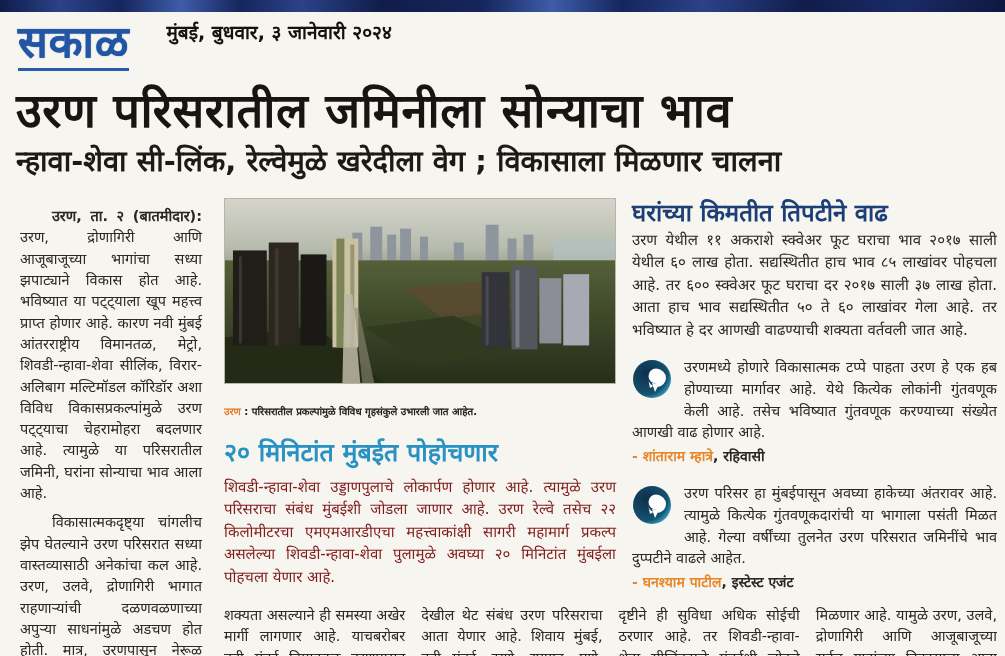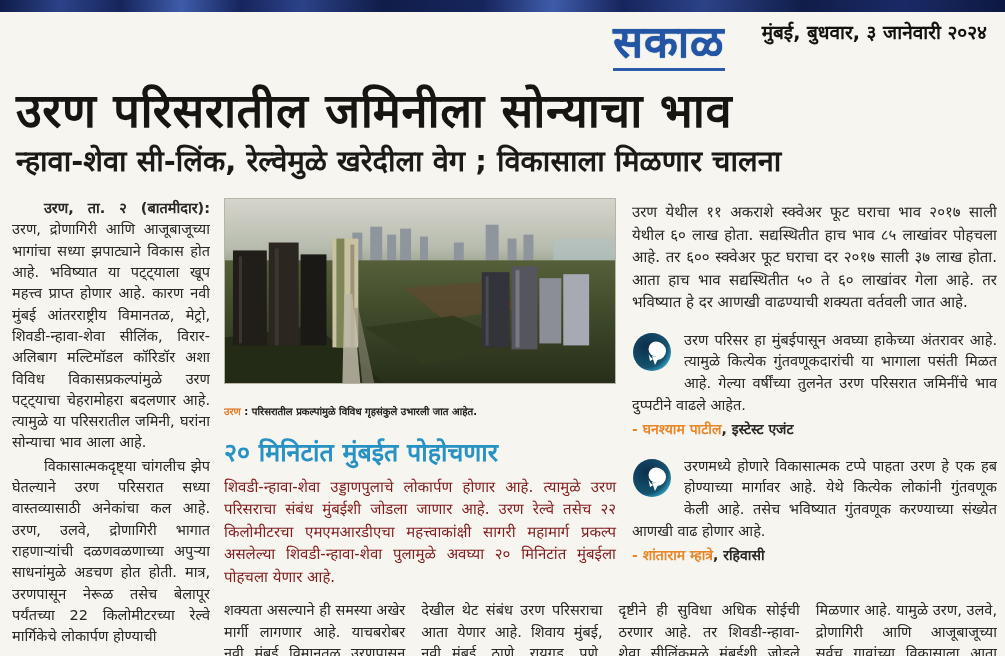--- a/index.html
+++ b/index.html
@@ -10,21 +10,21 @@
     color:#23211e;
     -webkit-font-smoothing:antialiased;
   }
   .topbar{
     position:absolute;top:0;left:0;width:1005px;height:12px;
     background:linear-gradient(90deg,
       #101d4a 0%, #2c4288 6%, #16255c 12%, #3f5caa 18%, #16255c 24%,
       #2c4288 30%, #101d4a 38%, #16255c 48%, #3f5caa 55%, #16255c 62%,
       #2c4288 70%, #101d4a 80%, #1a2a66 90%, #0d1840 100%);
   }
-  .masthead{position:absolute;top:18px;left:18px;right:18px;height:58px;text-align:right;}
+  .masthead{position:absolute;top:18px;left:18px;right:18px;height:58px;}
   .logo{
     display:inline-block;
     font-size:44px;font-weight:bold;color:#2255a4;
     letter-spacing:1px;line-height:1.1;
     text-shadow:0 0 1px #2255a4;
     border-bottom:3px solid #2a5cab;
     padding-bottom:2px;
   }
   .dateline{
     display:inline-block;vertical-align:18px;margin-left:32px;
@@ -41,21 +41,21 @@
     white-space:nowrap;
   }
   .content{
     position:absolute;top:198px;left:12px;right:8px;bottom:0;
     display:grid;grid-template-columns:198px 1fr;column-gap:14px;
   }
   .col-left{
     font-size:14.5px;line-height:1.47;text-align:justify;color:#2a2724;
     overflow:hidden;
   }
-  .col-left p{margin:0;}
+  .col-left p{margin:8px;}
   .col-left p.p1{text-indent:2.2em;}
   .col-left p.p2{text-indent:2.2em;margin-top:2px;}
   .lead-bold{font-weight:bold;}
   .main-area{display:flex;flex-direction:column;overflow:hidden;}
   .top-row{display:grid;grid-template-columns:392px 1fr;column-gap:16px;}
   
   .photo-frame{
     width:392px;height:186px;border:1px solid #b9b4a8;background:#888;
     box-sizing:border-box;
   }
@@ -178,59 +178,60 @@
             <polygon points="118,186 136,186 128,96 120,96" fill="#bdb8a6" opacity="0.85"></polygon>
             <polygon points="138,186 150,186 134,110 130,110" fill="#8e8a78" opacity="0.6"></polygon>
           </svg>
         </div>
         <div class="caption"><span class="cap-label">उरण</span><span> : परिसरातील प्रकल्पांमुळे विविध गृहसंकुले उभारली जात आहेत.</span></div>
         <div class="mid-heading">२० मिनिटांत मुंबईत पोहोचणार</div>
         <div class="mid-para">शिवडी-न्हावा-शेवा उड्डाणपुलाचे लोकार्पण होणार आहे. त्यामुळे उरण परिसराचा संबंध मुंबईशी जोडला जाणार आहे. उरण रेल्वे तसेच २२ किलोमीटरचा एमएमआरडीएचा महत्त्वाकांक्षी सागरी महामार्ग प्रकल्प असलेल्या शिवडी-न्हावा-शेवा पुलामुळे अवघ्या २० मिनिटांत मुंबईला पोहचला येणार आहे.</div>
       </div>
 
       <div class="right-col">
+        <div class="right-heading">घरांच्या किमतीत तिपटीने वाढ</div>
         <div class="right-para">उरण येथील ११ अकराशे स्क्वेअर फूट घराचा भाव २०१७ साली येथील ६० लाख होता. सद्यस्थितीत हाच भाव ८५ लाखांवर पोहचला आहे. तर ६०० स्क्वेअर फूट घराचा दर २०१७ साली ३७ लाख होता. आता हाच भाव सद्यस्थितीत ५० ते ६० लाखांवर गेला आहे. तर भविष्यात हे दर आणखी वाढण्याची शक्यता वर्तवली जात आहे.</div>
+
+        <div class="quote">
+          <svg class="quote-icon" viewBox="0 0 40 40">
+            <defs>
+              <radialGradient id="qg1" cx="0.35" cy="0.35" r="0.9">
+                <stop offset="0" stop-color="#0d2f4e"></stop>
+                <stop offset="0.62" stop-color="#14536e"></stop>
+                <stop offset="0.85" stop-color="#3fb3d6"></stop>
+                <stop offset="1" stop-color="#7fd6ea"></stop>
+              </radialGradient>
+            </defs>
+            <circle cx="20" cy="20" r="19" fill="url(#qg1)"></circle>
+            <path d="M25 10 a9 9 0 1 1 -9 9 l 2 10 a 14 14 0 0 0 7 -19 z" fill="#ffffff"></path>
+            <circle cx="24" cy="17" r="7.5" fill="#ffffff"></circle>
+            <path d="M20 24 l 3 9 l 4 -8 z" fill="#ffffff"></path>
+          </svg>
+          <div class="quote-text">उरणमध्ये होणारे विकासात्मक टप्पे पाहता उरण हे एक हब होण्याच्या मार्गावर आहे. येथे कित्येक लोकांनी गुंतवणूक केली आहे. तसेच भविष्यात गुंतवणूक करण्याच्या संख्येत आणखी वाढ होणार आहे.</div>
+          <div class="quote-attrib"><span class="quote-author">- शांताराम म्हात्रे</span><span class="quote-role">, रहिवासी</span></div>
+        </div>
 
         <div class="quote">
           <svg class="quote-icon" viewBox="0 0 40 40">
             <defs>
               <radialGradient id="qg2" cx="0.35" cy="0.35" r="0.9">
                 <stop offset="0" stop-color="#0d2f4e"></stop>
                 <stop offset="0.62" stop-color="#14536e"></stop>
                 <stop offset="0.85" stop-color="#3fb3d6"></stop>
                 <stop offset="1" stop-color="#7fd6ea"></stop>
               </radialGradient>
             </defs>
             <circle cx="20" cy="20" r="19" fill="url(#qg2)"></circle>
             <path d="M25 10 a9 9 0 1 1 -9 9 l 2 10 a 14 14 0 0 0 7 -19 z" fill="#ffffff"></path>
             <circle cx="24" cy="17" r="7.5" fill="#ffffff"></circle>
             <path d="M20 24 l 3 9 l 4 -8 z" fill="#ffffff"></path>
           </svg>
           <div class="quote-text">उरण परिसर हा मुंबईपासून अवघ्या हाकेच्या अंतरावर आहे. त्यामुळे कित्येक गुंतवणूकदारांची या भागाला पसंती मिळत आहे. गेल्या वर्षींच्या तुलनेत उरण परिसरात जमिनींचे भाव दुप्पटीने वाढले आहेत.</div>
           <div class="quote-attrib"><span class="quote-author">- घनश्याम पाटील</span><span class="quote-role">, इस्टेस्ट एजंट</span></div>
         </div>
-
-        <div class="quote">
-          <svg class="quote-icon" viewBox="0 0 40 40">
-            <defs>
-              <radialGradient id="qg1" cx="0.35" cy="0.35" r="0.9">
-                <stop offset="0" stop-color="#0d2f4e"></stop>
-                <stop offset="0.62" stop-color="#14536e"></stop>
-                <stop offset="0.85" stop-color="#3fb3d6"></stop>
-                <stop offset="1" stop-color="#7fd6ea"></stop>
-              </radialGradient>
-            </defs>
-            <circle cx="20" cy="20" r="19" fill="url(#qg1)"></circle>
-            <path d="M25 10 a9 9 0 1 1 -9 9 l 2 10 a 14 14 0 0 0 7 -19 z" fill="#ffffff"></path>
-            <circle cx="24" cy="17" r="7.5" fill="#ffffff"></circle>
-            <path d="M20 24 l 3 9 l 4 -8 z" fill="#ffffff"></path>
-          </svg>
-          <div class="quote-text">उरणमध्ये होणारे विकासात्मक टप्पे पाहता उरण हे एक हब होण्याच्या मार्गावर आहे. येथे कित्येक लोकांनी गुंतवणूक केली आहे. तसेच भविष्यात गुंतवणूक करण्याच्या संख्येत आणखी वाढ होणार आहे.</div>
-          <div class="quote-attrib"><span class="quote-author">- शांताराम म्हात्रे</span><span class="quote-role">, रहिवासी</span></div>
-        </div>
       </div>
     </div>
 
     <div class="bottom-row">
       <p>शक्यता असल्याने ही समस्या अखेर मार्गी लागणार आहे. याचबरोबर नवी मुंबई विमानतळ उरणपासून हाकेच्या अंतरावर आहे. त्यामुळे जगाशी</p>
       <p>देखील थेट संबंध उरण परिसराचा आता येणार आहे. शिवाय मुंबई, नवी मुंबई, ठाणे, रायगड, पुणे, पालघर अशा सर्वच भागातील प्रवाशांच्या</p>
       <p>दृष्टीने ही सुविधा अधिक सोईची ठरणार आहे. तर शिवडी-न्हावा-शेवा सीलिंकमुळे मुंबईशी जोडले गेल्याने खऱ्या अर्थाने विकासाला चालना</p>
       <p>मिळणार आहे. यामुळे उरण, उलवे, द्रोणागिरी आणि आजूबाजूच्या सर्वच गावांच्या विकासाला आता गती मिळाली आहे.</p>
     </div>
   </div>

